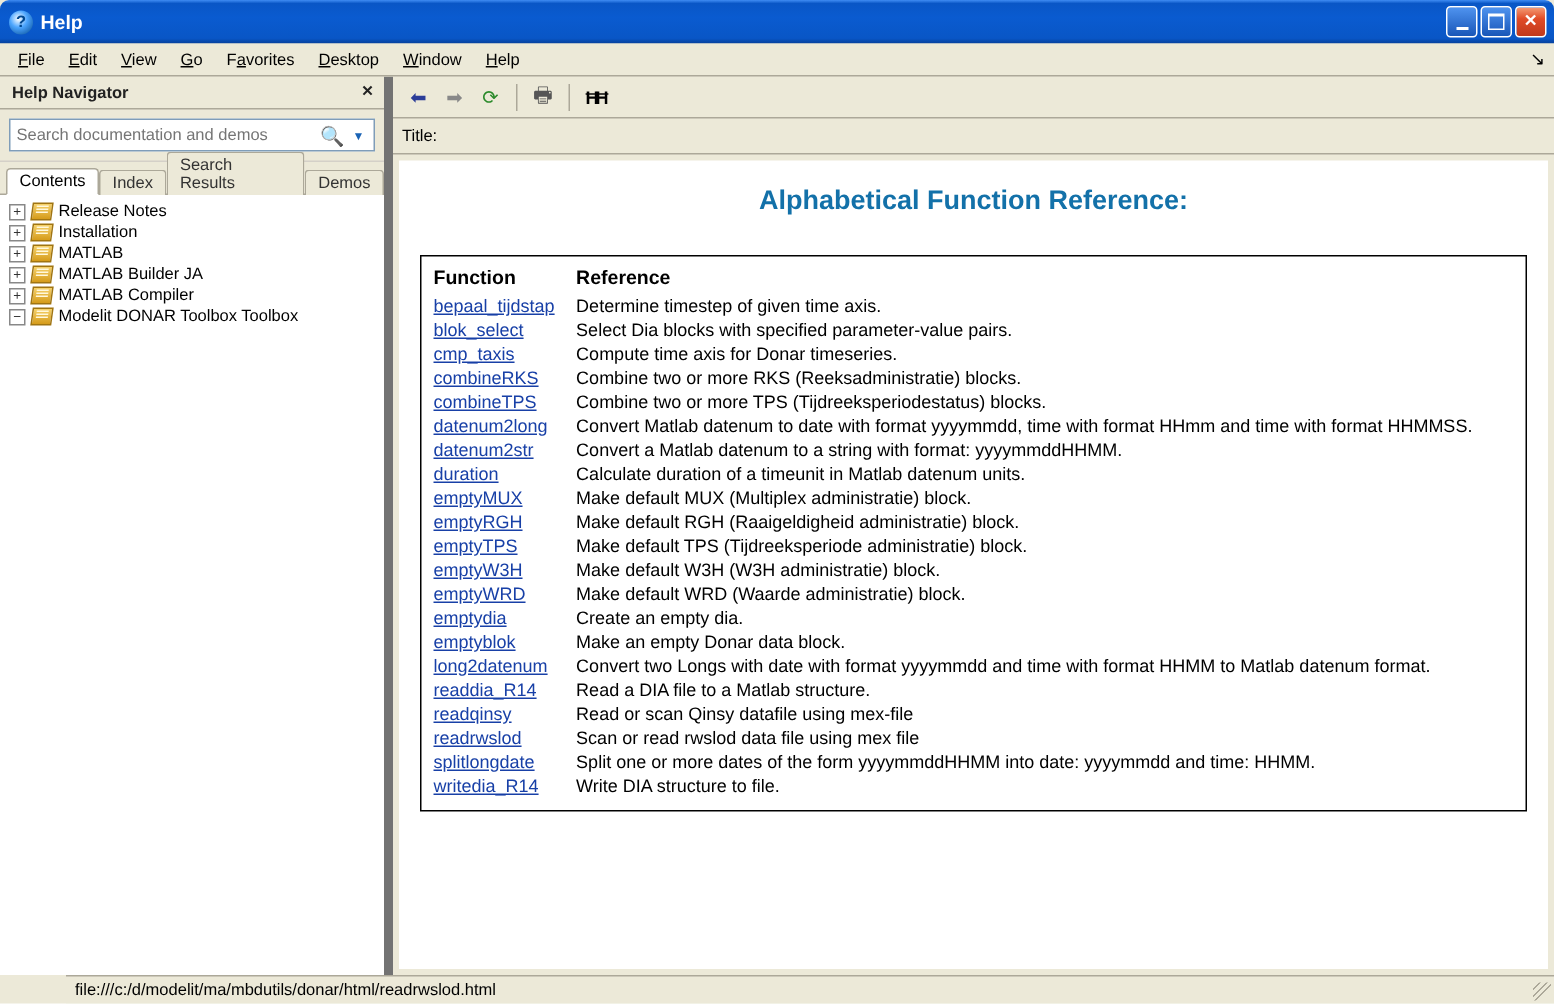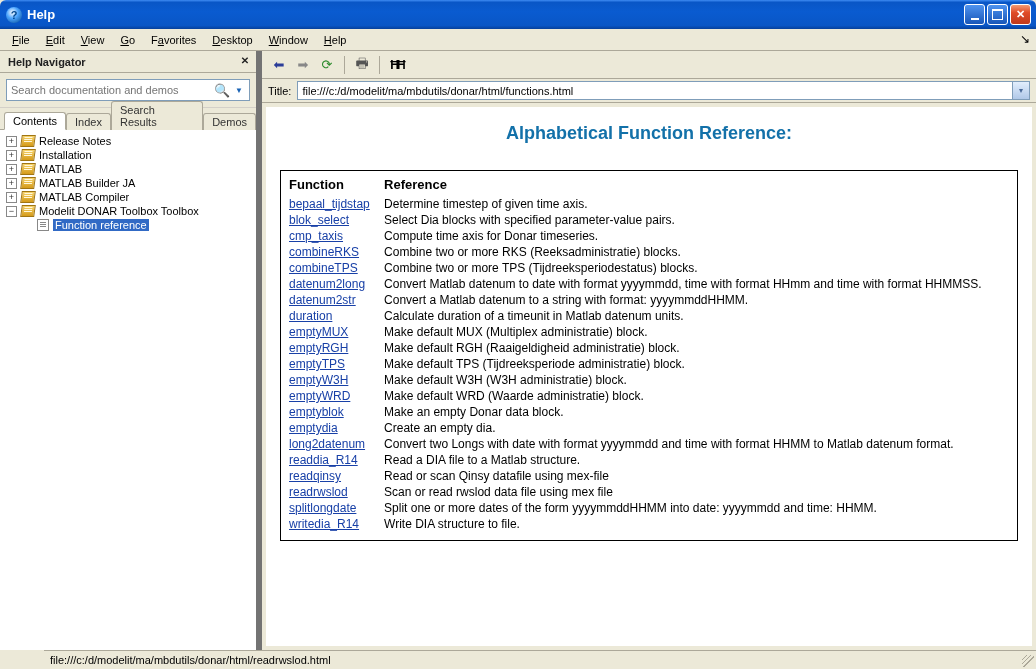--- a/index.html
+++ b/index.html
@@ -366,47 +366,38 @@
         <li>
             <span class="tw">+</span>
             <span class="bookicon"></span>
             <span class="label">MATLAB Compiler</span>
           </li>
         <li>
             <span class="tw">−</span>
             <span class="bookicon"></span>
             <span class="label">Modelit DONAR Toolbox Toolbox</span>
           </li>
-        <li class="indent1 selected">
-            <span style="width:15px;display:inline-block"></span>
-            <span class="pageicon"></span>
-            <span class="label">Function reference</span>
-          </li>
       </ul>
     </div>
   </div>
 
   <div class="content">
     <div class="toolbar">
       <div class="tb-btn icon-back">⬅</div>
       <div class="tb-btn icon-fwd">➡</div>
       <div class="tb-btn icon-reload">⟳</div>
       <div class="tb-sep"></div>
       <div class="tb-btn icon-print">🖶</div>
       <div class="tb-sep"></div>
       <div class="tb-btn icon-bino">
           <b>ĦĦ</b>
         </div>
     </div>
     <div class="addrbar">
       <span class="lbl">Title:</span>
-      <div class="field">
-        <span>file:///c:/d/modelit/ma/mbdutils/donar/html/functions.html</span>
-        <span class="ddbtn">▾</span>
-      </div>
     </div>
     <div class="doc">
       <h2>Alphabetical Function Reference:</h2>
       <div class="ftable-wrap">
         <table class="ftable">
           <thead>
             <tr>
               <th>Function</th>
               <th>Reference</th>
             </tr>
@@ -458,26 +449,26 @@
               </tr>
               <tr>
                 <td class="fn"><a href="#">emptyW3H</a></td>
                 <td>Make default W3H (W3H administratie) block.</td>
               </tr>
               <tr>
                 <td class="fn"><a href="#">emptyWRD</a></td>
                 <td>Make default WRD (Waarde administratie) block.</td>
               </tr>
               <tr>
+                <td class="fn"><a href="#">emptydia</a></td>
+                <td>Create an empty dia.</td>
+              </tr>
+              <tr>
                 <td class="fn"><a href="#">emptyblok</a></td>
                 <td>Make an empty Donar data block.</td>
-              </tr>
-              <tr>
-                <td class="fn"><a href="#">emptydia</a></td>
-                <td>Create an empty dia.</td>
               </tr>
               <tr>
                 <td class="fn"><a href="#">long2datenum</a></td>
                 <td>Convert two Longs with date with format yyyymmdd and time with format HHMM to Matlab datenum format.</td>
               </tr>
               <tr>
                 <td class="fn"><a href="#">readdia_R14</a></td>
                 <td>Read a DIA file to a Matlab structure.</td>
               </tr>
               <tr>

